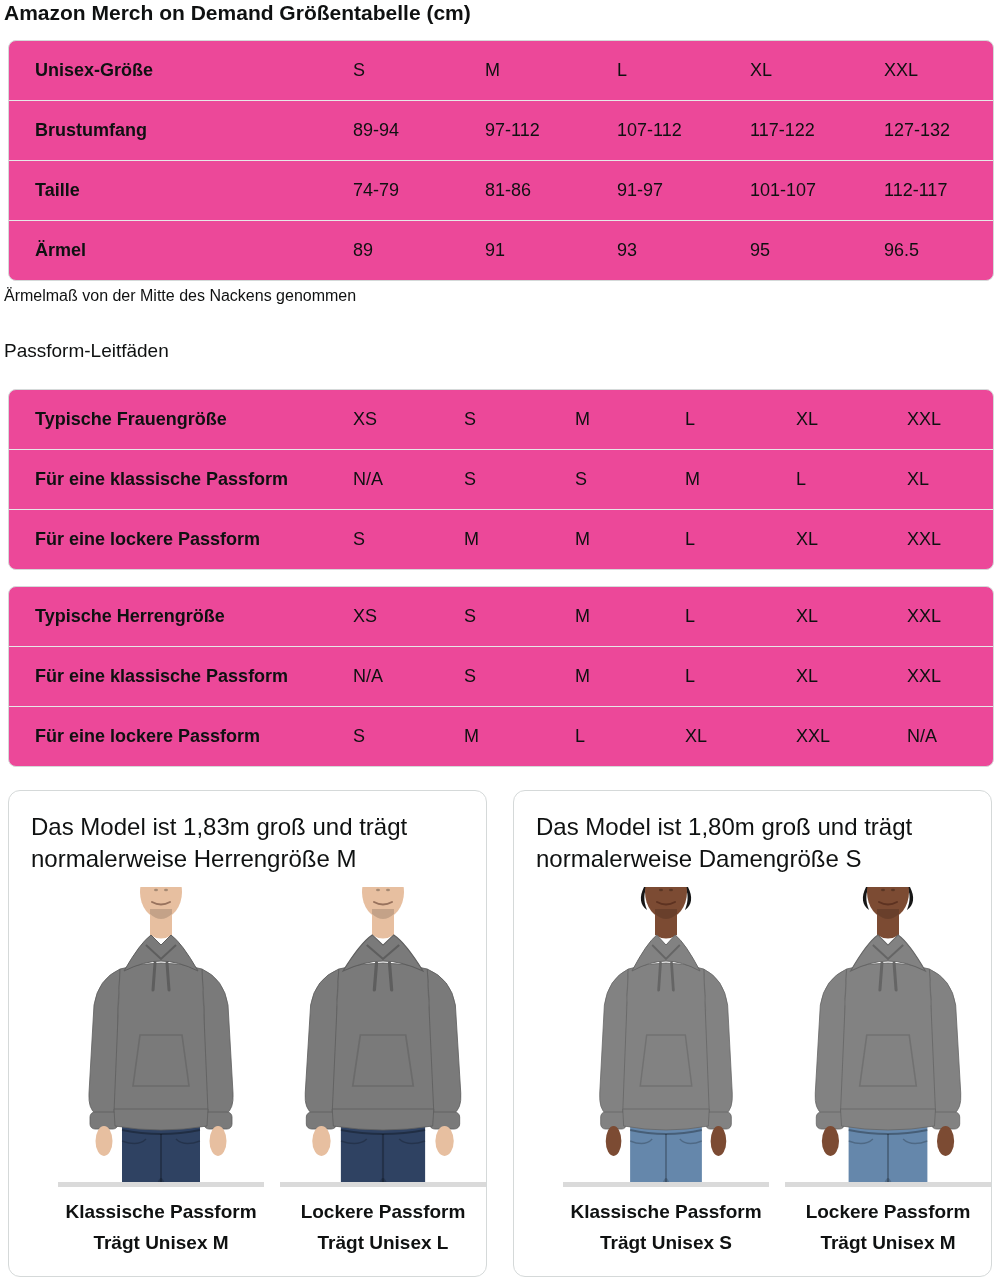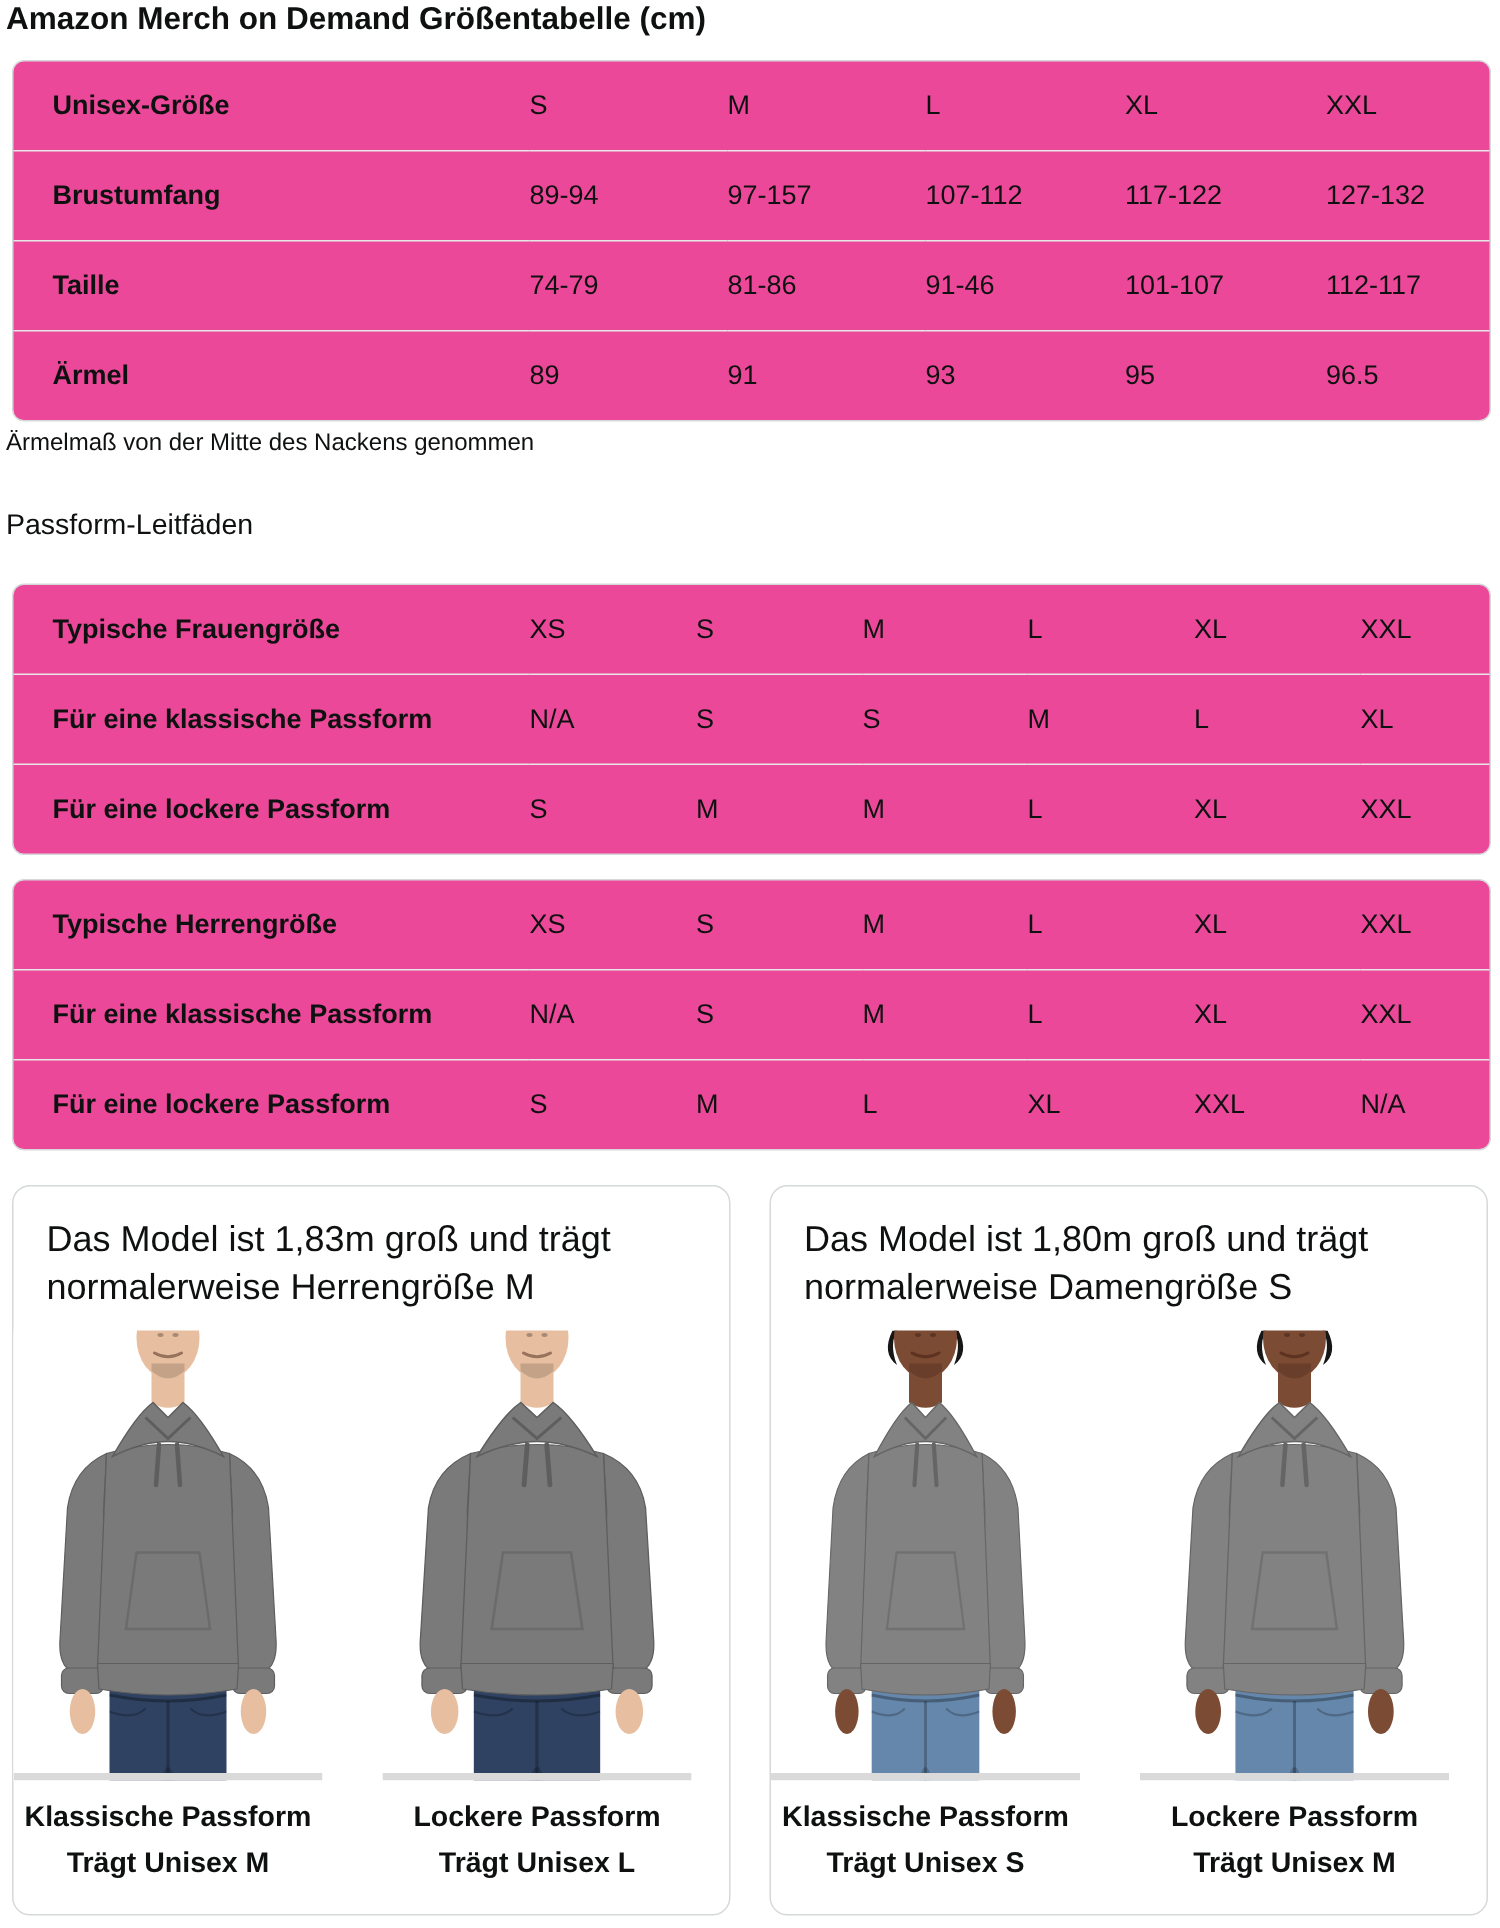--- a/index.html
+++ b/index.html
@@ -53,21 +53,21 @@
   }
   .card{
     flex:1;border:1px solid var(--border);border-radius:12px;
     background:#fff;padding:20px 0 22px 0;
     box-sizing:border-box;
   }
   .card-desc{
     font-size:24px;line-height:32px;margin:0 22px;
   }
   .figures{
-    display:flex;justify-content:flex-start;gap:40px;margin-top:12px;
+    display:flex;justify-content:flex-end;gap:16px;margin-top:12px;
   }
   .figure{
     display:flex;flex-direction:column;align-items:center;width:206px;
   }
   svg.photo{width:206px;height:300px;display:block;background:#fff;}
   .cap-bold{
     font-size:19px;font-weight:700;margin-top:14px;text-align:center;white-space:nowrap;
   }
   .cap{
     font-size:19px;font-weight:700;margin-top:9px;text-align:center;white-space:nowrap;
@@ -165,30 +165,30 @@
       <td class="lbl">Unisex-Größe</td>
       <td>S</td>
       <td>M</td>
       <td>L</td>
       <td>XL</td>
       <td>XXL</td>
     </tr>
     <tr>
       <td class="lbl">Brustumfang</td>
       <td>89-94</td>
-      <td>97-157</td>
+      <td>97-112</td>
       <td>107-112</td>
       <td>117-122</td>
       <td>127-132</td>
     </tr>
     <tr>
       <td class="lbl">Taille</td>
       <td>74-79</td>
       <td>81-86</td>
-      <td>91-46</td>
+      <td>91-97</td>
       <td>101-107</td>
       <td>112-117</td>
     </tr>
     <tr>
       <td class="lbl">Ärmel</td>
       <td>89</td>
       <td>91</td>
       <td>93</td>
       <td>95</td>
       <td>96.5</td>

